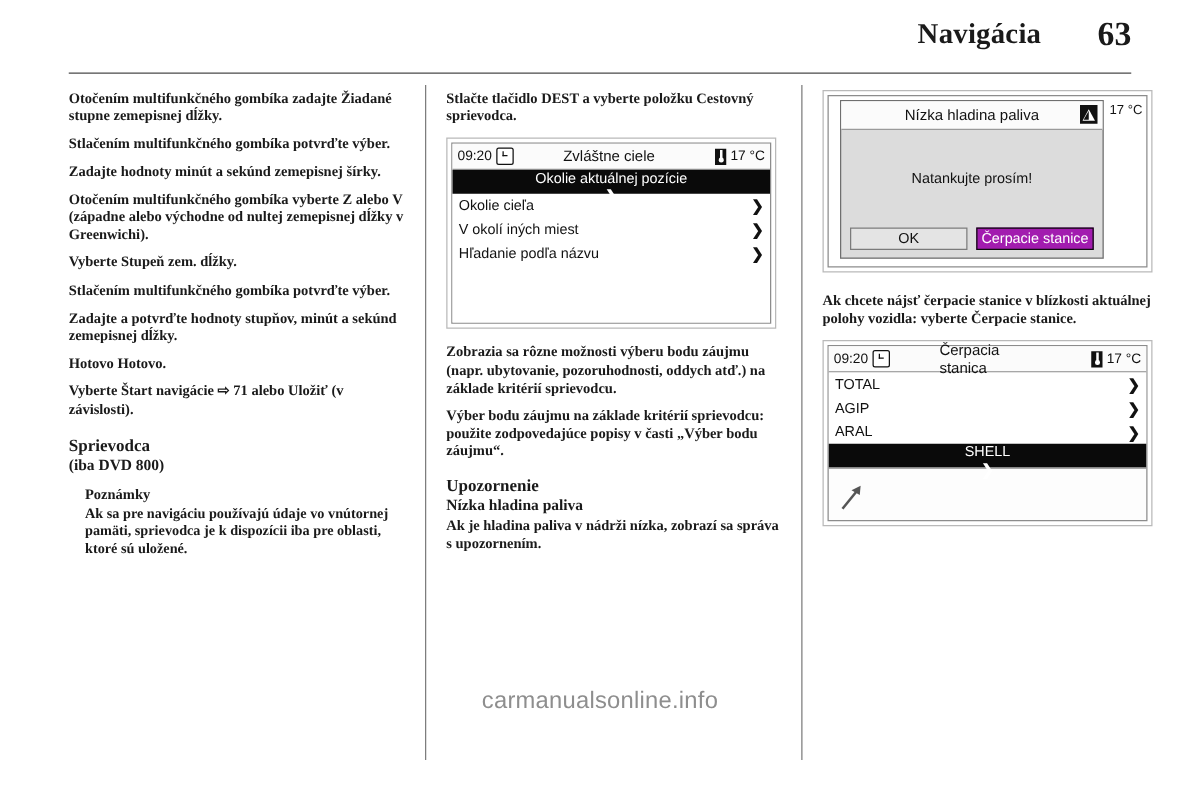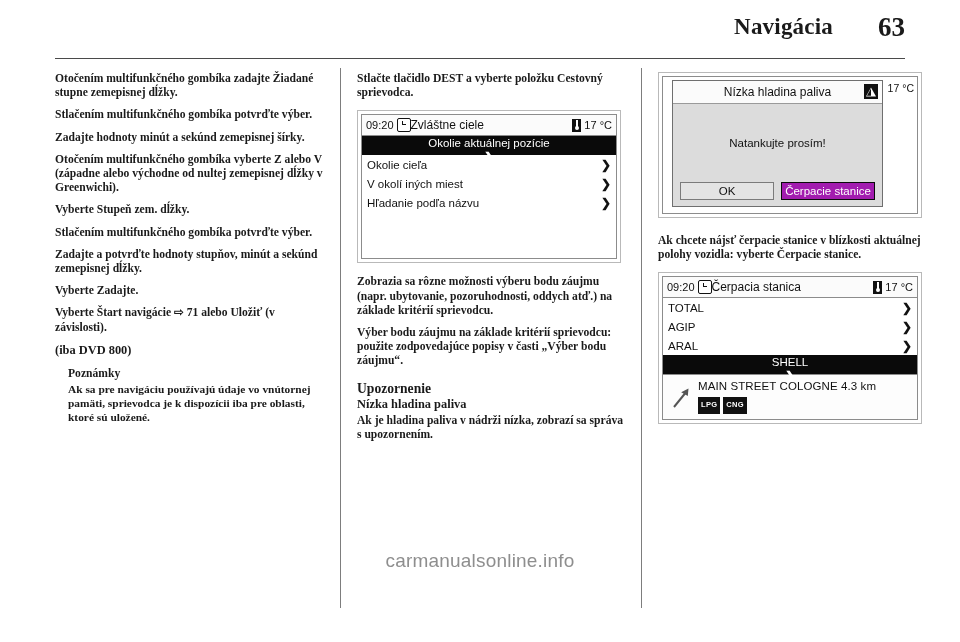--- a/index.html
+++ b/index.html
@@ -90,20 +90,21 @@
   }
   .scr-head{
     display:flex;align-items:center;
     height:21px;
     border-bottom:1px solid #8c8c8c;
     background:#fbfbfb;
     font-family:"Liberation Sans", sans-serif;
     font-size:11px;color:#111;
     padding:0 4px;
     box-sizing:border-box;
+    gap:40px;
   }
   .scr-clock{display:flex;align-items:center;gap:3px;}
   .clock-icon{
     width:12px;height:12px;border:1.6px solid #111;border-radius:2px;
     position:relative;background:#fff;flex:0 0 auto;
   }
   .clock-icon:before{
     content:"";position:absolute;left:4.3px;top:1.4px;width:1.4px;height:4px;background:#111;
   }
   .clock-icon:after{
@@ -230,23 +231,24 @@
   <div class="divider divider-b"></div>
 
   <div class="col col-1">
     <p>Otočením multifunkčného gombíka zadajte Žiadané stupne zemepisnej dĺžky.</p>
     <p>Stlačením multifunkčného gombíka potvrďte výber.</p>
     <p>Zadajte hodnoty minút a sekúnd zemepisnej šírky.</p>
     <p>Otočením multifunkčného gombíka vyberte Z alebo V (západne alebo východne od nultej zemepisnej dĺžky v Greenwichi).</p>
     <p>Vyberte Stupeň zem. dĺžky.</p>
     <p>Stlačením multifunkčného gombíka potvrďte výber.</p>
     <p>Zadajte a potvrďte hodnoty stupňov, minút a sekúnd zemepisnej dĺžky.</p>
-    <p>Vyberte Zadajte.</p>
+    <p>Hotovo Hotovo.</p>
     <p class="arrowref">Vyberte Štart navigácie ⇨ 71 alebo Uložiť (v závislosti).</p>
 
+    <div class="h-sec">Sprievodca</div>
     <div class="h-sub">(iba DVD 800)</div>
 
     <div class="note-block">
       <div class="note-title">Poznámky</div>
       <div class="note-body">Ak sa pre navigáciu používajú údaje vo vnútornej pamäti, sprievodca je k dispozícii iba pre oblasti, ktoré sú uložené.</div>
     </div>
   </div>
 
   <div class="col col-2">
     <p>Stlačte tlačidlo DEST a vyberte položku Cestovný sprievodca.</p>
@@ -356,27 +358,20 @@
               <span class="chev">❯</span>
             </div>
           </div>
           <div class="scr-detail">
             <div class="dir-arrow">
               <svg width="22" height="24" viewBox="0 0 22 24">
                 <line x1="4" y1="21" x2="17" y2="5" stroke="#555" stroke-width="2"></line>
                 <polygon points="18.5,2.5 17.8,10 11.2,6.2" fill="#555"></polygon>
               </svg>
             </div>
-            <div class="detail-col">
-              <div class="detail-addr">MAIN STREET  COLOGNE 4.3  km</div>
-              <div class="fuel-tags">
-                <span class="fuel-tag">LPG</span>
-                <span class="fuel-tag">CNG</span>
-              </div>
-            </div>
           </div>
         </div>
       </div>
     </div>
   </div>
 
   <div class="watermark">carmanualsonline.info</div>
 </div>
 
 </body></html>

